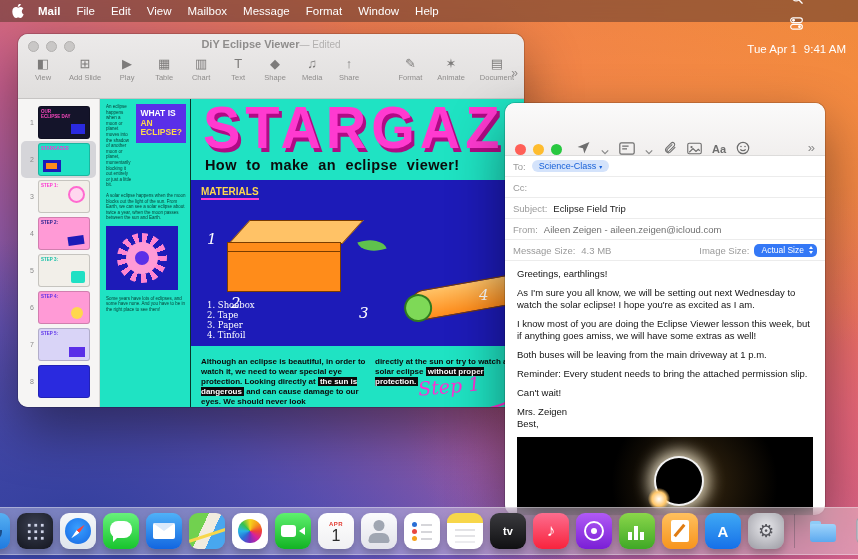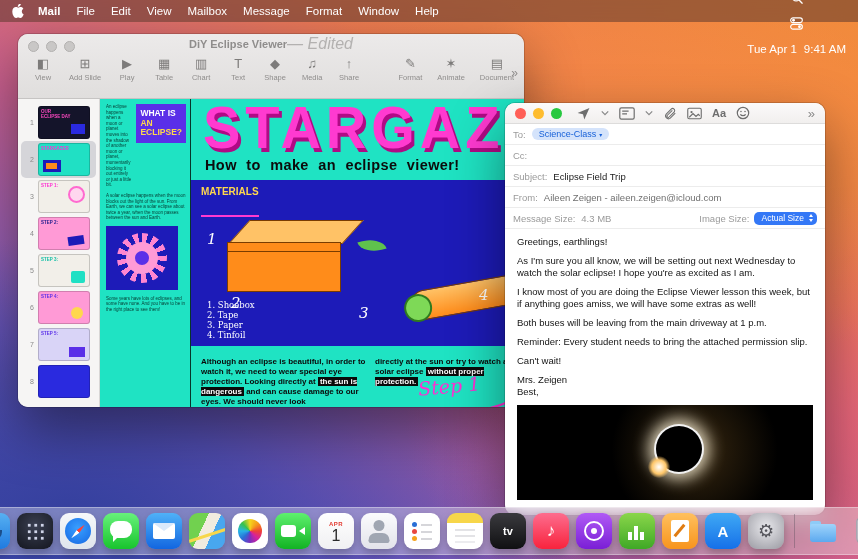--- a/index.html
+++ b/index.html
@@ -30,21 +30,21 @@
   .light{width:11px;height:11px;border-radius:50%;}
   .inactive .light{background:#c9c7c6;border:.5px solid #b2b0af;box-sizing:border-box;}
   .l-red{background:#ff5f57;}.l-yel{background:#febc2e;}.l-grn{background:#28c840;}
 
   
   .keynote{left:18px;top:34px;width:506px;height:373px;background:#e9e7e6;z-index:2;}
   .kn-header{height:64px;background:linear-gradient(180deg,#eceaea,#e0dedd);border-bottom:1px solid #c6c4c3;position:relative;}
   .kn-titlerow{height:20px;position:relative;display:flex;align-items:center;justify-content:center;}
   .kn-header .lights{position:absolute;left:10px;top:7px;}
   .kn-title{font-size:11px;color:#8f8d8c;font-weight:600;}
-  .kn-title-suffix{font-size:16px;color:#b3b1b0;font-style:italic;}
+  .kn-title-suffix{font-size:10px;color:#b3b1b0;}
   .kn-toolbar{display:flex;align-items:flex-start;padding:2px 10px 0 14px;gap:15px;}
   .kt-item{display:flex;flex-direction:column;align-items:center;gap:1px;min-width:22px;}
   .kt-icon{font-size:13px;line-height:16px;height:16px;color:#7d7b7a;}
   .kt-label{font-size:7.5px;color:#8f8d8c;white-space:nowrap;}
   .kt-item.kt-right{margin-left:auto;}
   .kt-item.kt-right ~ .kt-item.kt-right{margin-left:0;}
   .kn-overflow{margin-left:4px;color:#8f8d8c;font-size:12px;padding-top:8px;}
 
   .kn-content{position:absolute;top:65px;left:0;right:0;bottom:0;display:flex;}
   .kn-sidebar{width:82px;background:#f6f5f4;border-right:1px solid #d8d6d5;padding-top:5px;box-sizing:border-box;overflow:hidden;}
@@ -80,42 +80,42 @@
   .whatis .l2{color:#ffd84d;display:block;}
   .sunbox{width:72px;height:64px;background:#1d1bb8;margin:4px 0 6px;display:flex;align-items:center;justify-content:center;}
   .sun{width:50px;height:50px;border-radius:50%;background:repeating-conic-gradient(#ff86d0 0 14deg,#1d1bb8 14deg 28deg);position:relative;}
   .sun::before{content:'';position:absolute;inset:9px;border-radius:50%;background:#ff9ad6;}
   .sun::after{content:'';position:absolute;inset:18px;border-radius:50%;background:#5a2fe8;}
   .main-col{position:absolute;left:90px;top:0;right:0;height:100%;border-left:1.5px solid #06352c;}
   .stargazer{font-size:56px;font-weight:800;color:#ff3ad0;letter-spacing:5px;line-height:52px;white-space:nowrap;
     text-shadow:3px 3px 0 #b00a85;padding:2px 0 0 12px;transform:scaleY(1.05);transform-origin:top left;}
   .howto{font-size:14.5px;font-weight:700;color:#0c0c0c;padding:4px 0 0 14px;letter-spacing:.4px;word-spacing:5px;white-space:nowrap;}
   .materials{position:relative;width:345px;height:166px;background:#1d1bb8;margin-top:7px;}
-  .mat-label{display:inline-block;color:#ffd84d;font-weight:800;font-size:10px;margin:6px 0 0 10px;border-bottom:2px solid #ff3ad0;padding-bottom:18px;}
+  .mat-label{display:inline-block;color:#ffd84d;font-weight:800;font-size:10px;margin:6px 0 0 10px;border-bottom:2px solid #ff3ad0;padding-bottom:1px;}
   .b-top{position:absolute;left:48px;top:40px;width:114px;height:24px;background:#ffc266;transform:skewX(-42deg);border:1.5px solid #7a3c00;box-sizing:border-box;}
   .b-front{position:absolute;left:36px;top:62px;width:114px;height:50px;background:#ff8c1a;border:1.5px solid #7a3c00;box-sizing:border-box;}
   .b-front::after{content:'';position:absolute;left:0;right:0;top:8px;height:0;border-top:1.5px solid #7a3c00;}
   .leaf{position:absolute;left:168px;top:58px;width:26px;height:15px;background:#5fc24d;border-radius:0 100% 0 100%;transform:rotate(-18deg);}
   .roll{position:absolute;right:8px;bottom:34px;width:118px;height:30px;border-radius:15px/50%;
     background:linear-gradient(180deg,#ffc266,#ff8c1a);transform:rotate(-10deg);border:1.5px solid #7a3c00;box-sizing:border-box;}
   .roll::before{content:'';position:absolute;left:-8px;top:2px;width:24px;height:24px;border-radius:50%;background:#7ed957;border:2px solid #2f7a1f;}
   .mat-num{position:absolute;color:#fff;font-family:"DejaVu Serif",serif;font-style:italic;font-size:15px;}
   .mn1{left:16px;top:50px;}.mn2{left:40px;top:114px;}.mn3{left:168px;top:124px;}.mn4{left:288px;top:106px;}
   .mat-list{position:absolute;left:16px;bottom:6px;color:#fff;font-family:"DejaVu Serif",serif;font-size:8.5px;line-height:10px;}
   .slide-bottom{position:absolute;left:0;top:250px;right:0;display:flex;gap:8px;padding-left:10px;}
   .sb-col{font-size:8px;line-height:10px;font-weight:600;color:#0a0a0a;}
   .sb-col.c1{width:166px;}.sb-col.c2{width:148px;}
   .hl{background:#0a0a0a;color:#fff;padding:0 2px;}
   .step1{position:absolute;right:44px;top:276px;color:#ff2fd2;font-size:19px;font-family:"DejaVu Serif",serif;font-style:italic;transform:rotate(-5deg);}
   .step-arrow{position:absolute;right:0;top:292px;}
 
   
   .mail{left:505px;top:103px;width:320px;height:412px;background:#fff;z-index:4;}
-  .mail-toolbar{height:21px;background:linear-gradient(180deg,#fbfafa,#f1efee);border-bottom:1px solid #dddcdb;
-    display:flex;align-items:center;padding:0 10px;gap:10px;box-sizing:border-box;}
+  .mail-toolbar{height:53px;background:linear-gradient(180deg,#fbfafa,#f1efee);border-bottom:1px solid #dddcdb;
+    display:flex;align-items:flex-end;padding:0 10px;gap:10px;box-sizing:border-box;}
   .mail-toolbar .lights{margin-right:4px;}
   .mt-icon{display:flex;align-items:center;color:#6e6e6e;}
   .mt-aa{font-size:11px;font-weight:700;color:#6e6e6e;}
   .mt-overflow{margin-left:auto;color:#8a8a8a;font-size:13px;}
   .fields{font-size:9.5px;color:#9a9a9a;}
   .f-row{display:flex;align-items:center;height:20px;padding:0 8px;border-bottom:1px solid #ececec;}
   .f-label{margin-right:6px;}
   .f-value{color:#222;}
   .f-value.dim{color:#6f6f6f;}
   .token{background:#d4e3fb;color:#1660d8;border-radius:8px;padding:1px 7px;font-size:9px;display:inline-flex;align-items:center;gap:3px;}

